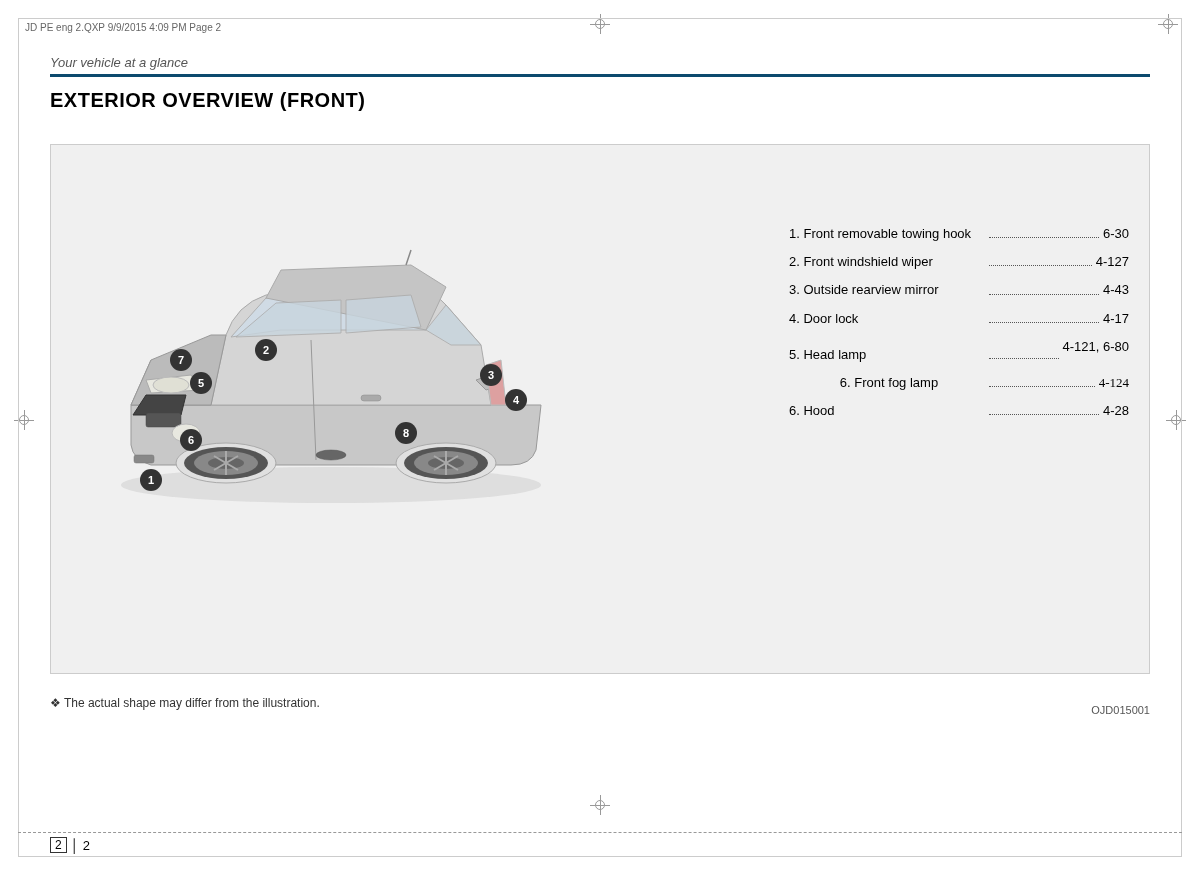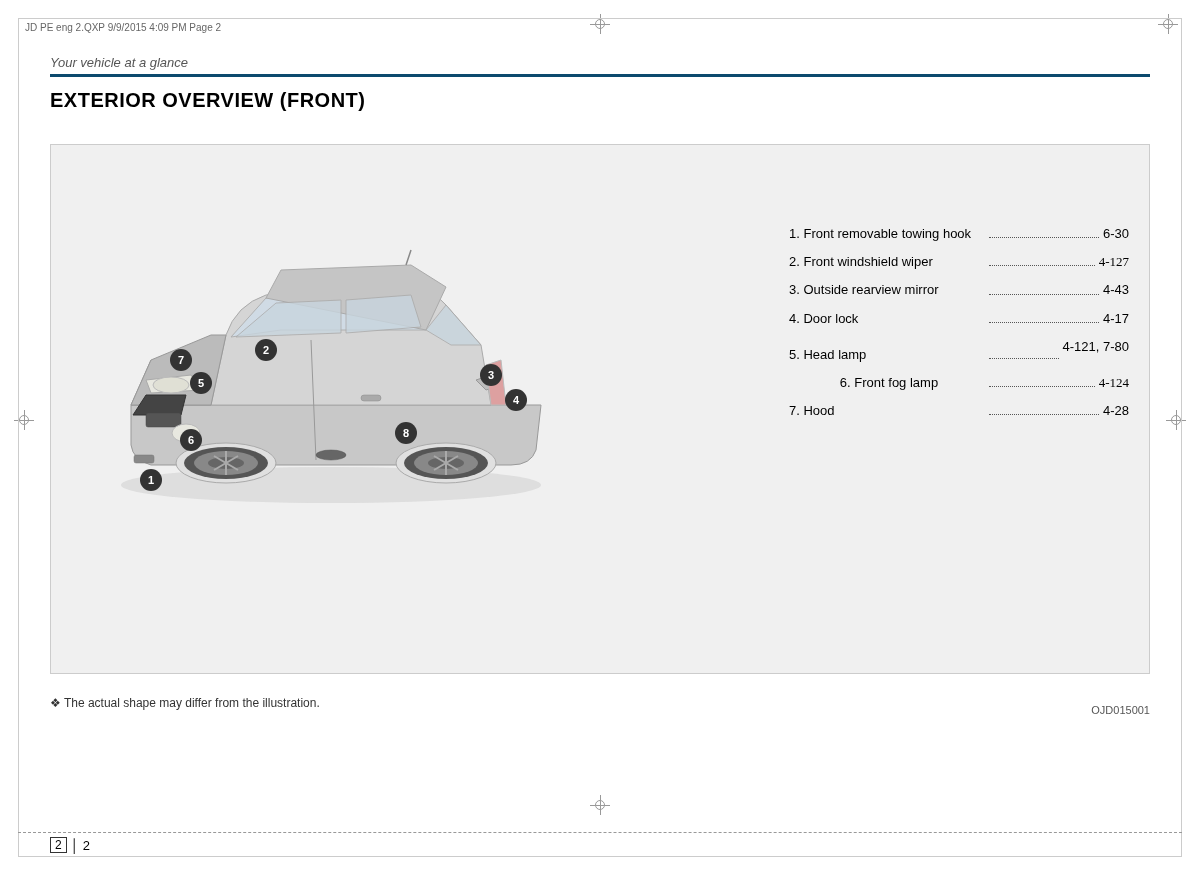--- a/index.html
+++ b/index.html
@@ -347,44 +347,44 @@
     <div class="parts-list">
 
     <div class="parts-list-item">
       <span class="item-label" style="min-width:200px;">1. Front removable towing hook </span>
       <span style="flex:1; border-bottom:1px dotted #555; margin-bottom:5px; min-width:30px;"></span>
       <span class="item-page" style="padding-left:4px;">6-30</span>
     </div>
         <div class="parts-list-item">
       <span class="item-label" style="min-width:200px;">2. Front windshield wiper </span>
       <span style="flex:1; border-bottom:1px dotted #555; margin-bottom:5px; min-width:30px;"></span>
-      <span class="item-page" style="padding-left:4px;font-family:Liberation Serif, serif;">4-127</span>
+      <span class="item-page" style="padding-left:4px;">4-127</span>
     </div>
         <div class="parts-list-item">
       <span class="item-label" style="min-width:200px;">3. Outside rearview mirror </span>
       <span style="flex:1; border-bottom:1px dotted #555; margin-bottom:5px; min-width:30px;"></span>
       <span class="item-page" style="padding-left:4px;">4-43</span>
     </div>
         <div class="parts-list-item">
       <span class="item-label" style="min-width:200px;">4. Door lock </span>
       <span style="flex:1; border-bottom:1px dotted #555; margin-bottom:5px; min-width:30px;"></span>
       <span class="item-page" style="padding-left:4px;">4-17</span>
     </div>
         <div class="parts-list-item">
       <span class="item-label" style="min-width:200px;margin-top:8px;">5. Head lamp </span>
       <span style="flex:1; border-bottom:1px dotted #555; margin-bottom:5px; min-width:30px;"></span>
-      <span class="item-page" style="padding-left:4px;">4-121, 7-80</span>
+      <span class="item-page" style="padding-left:4px;">4-121, 6-80</span>
     </div>
         <div class="parts-list-item">
       <span class="item-label" style="min-width:200px;text-align:center;">6. Front fog lamp </span>
       <span style="flex:1; border-bottom:1px dotted #555; margin-bottom:5px; min-width:30px;"></span>
       <span class="item-page" style="padding-left:4px;font-family:Liberation Serif, serif;">4-124</span>
     </div>
         <div class="parts-list-item">
-      <span class="item-label" style="min-width:200px;">7. Hood </span>
+      <span class="item-label" style="min-width:200px;">6. Hood </span>
       <span style="flex:1; border-bottom:1px dotted #555; margin-bottom:5px; min-width:30px;"></span>
       <span class="item-page" style="padding-left:4px;">4-28</span>
     </div>
       </div>
 
   </div>
 
   <div style="display:flex; justify-content:space-between; align-items:flex-end; margin-top:6px;">
     <div class="footer-note">The actual shape may differ from the illustration.</div>
     <div class="image-code">OJD015001</div>

